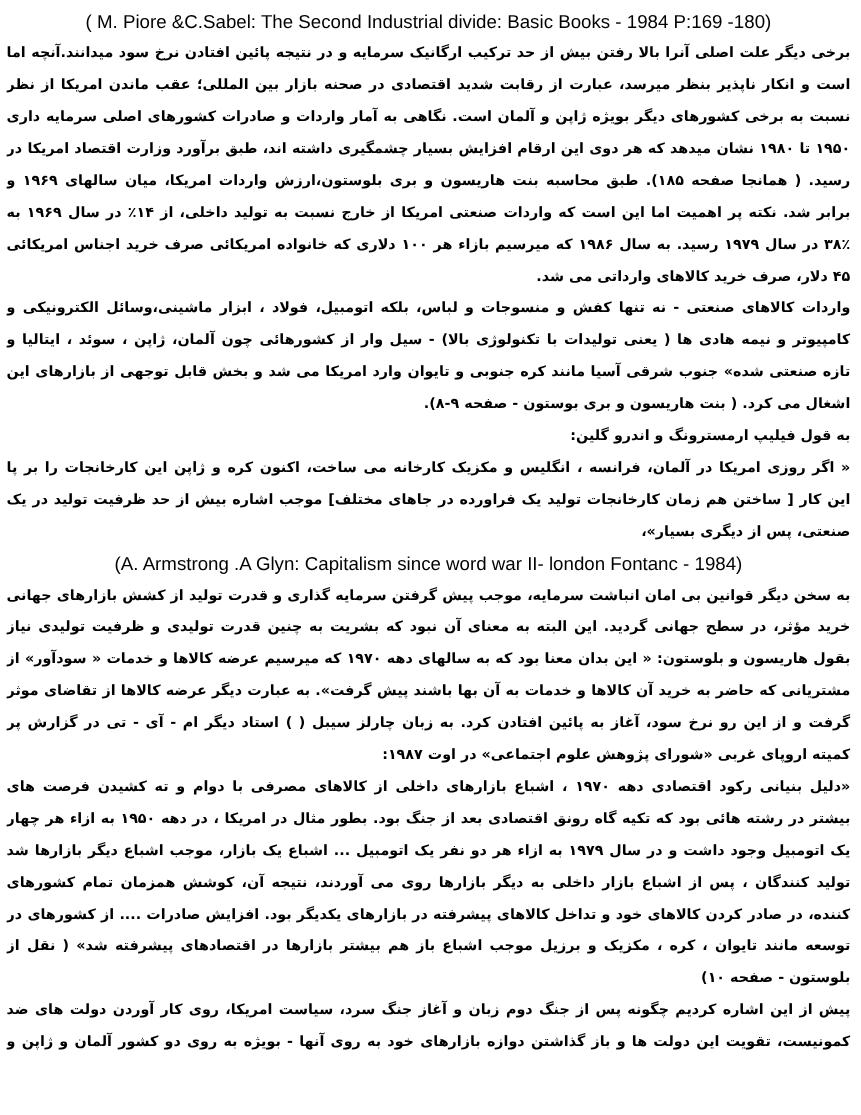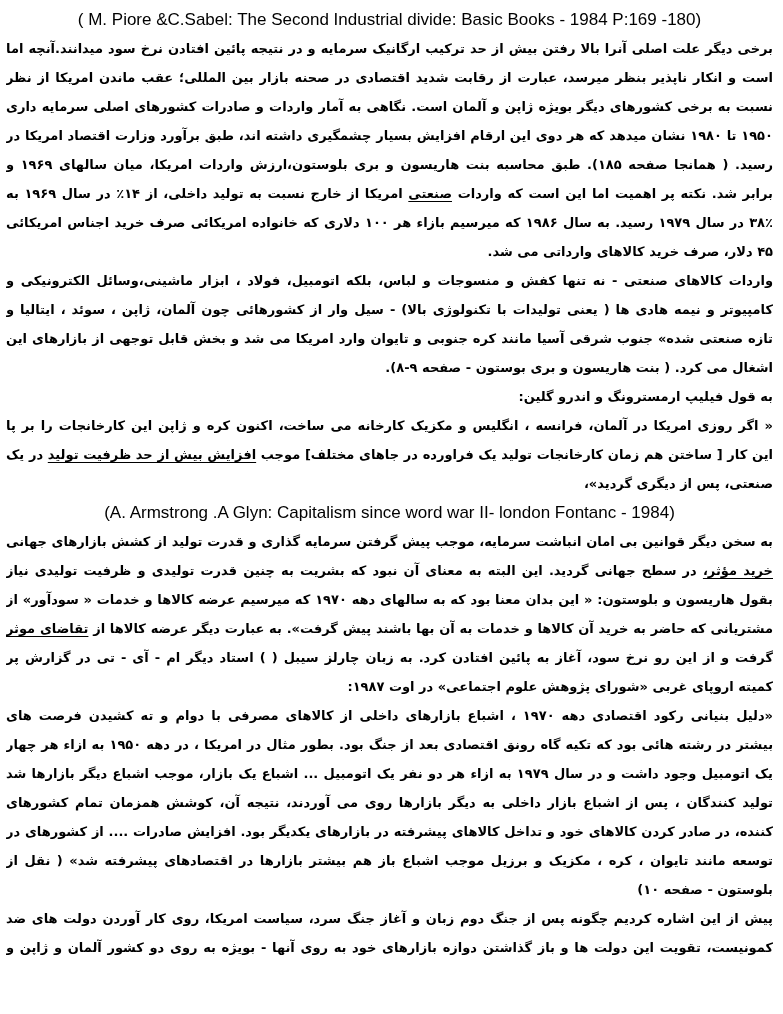--- a/index.html
+++ b/index.html
@@ -42,21 +42,20 @@
   .line.citation_en {
     direction: ltr;
     unicode-bidi: embed;
     text-align: center;
     text-align-last: center;
     font-family: "Liberation Sans", "DejaVu Sans", sans-serif;
     font-weight: normal;
     font-size: 17px;
   }
   .underline-phrase {
-    text-decoration: underline;
     text-underline-offset: 3px;
     text-decoration-thickness: 1px;
   }
 </style>
 </head>
 <body>
 
 <div class="page">
   <div class="text-block" id="text-block">
       <div class="line citation_en">( M. Piore &amp;C.Sabel: The Second Industrial divide: Basic Books - 1984 P:169 -180)</div>
@@ -67,22 +66,22 @@
       <div class="line body">رسید. ( همانجا صفحه ۱۸۵). طبق محاسبه بنت هاریسون و بری بلوستون،ارزش واردات امریکا، میان سالهای ۱۹۶۹ و ۱۹۷۹ دو</div>
       <div class="line body">برابر شد. نکته پر اهمیت اما این است که واردات <span class="underline-phrase">صنعتی</span> امریکا از خارج نسبت به تولید داخلی، از ۱۴٪ در سال ۱۹۶۹ به نزدیک</div>
       <div class="line body">۳۸٪ در سال ۱۹۷۹ رسید. به سال ۱۹۸۶ که میرسیم بازاء هر ۱۰۰ دلاری که خانواده امریکائی صرف خرید اجناس امریکائی میکرد</div>
       <div class="line para_end">۴۵ دلار، صرف خرید کالاهای وارداتی می شد.</div>
       <div class="line body">واردات کالاهای صنعتی - نه تنها کفش و منسوجات و لباس، بلکه اتومبیل، فولاد ، ابزار ماشینی،وسائل الکترونیکی و بالاخره</div>
       <div class="line body">کامپیوتر و نیمه هادی ها ( یعنی تولیدات با تکنولوژی بالا) - سیل وار از کشورهائی چون آلمان، ژاپن ، سوئد ، ایتالیا و «کشورهای</div>
       <div class="line body">تازه صنعتی شده» جنوب شرقی آسیا مانند کره جنوبی و تایوان وارد امریکا می شد و بخش قابل توجهی از بازارهای این کشور را</div>
       <div class="line para_end">اشغال می کرد. ( بنت هاریسون و بری بوستون - صفحه ۹-۸).</div>
       <div class="line para_end">به قول فیلیپ ارمسترونگ و اندرو گلین:</div>
       <div class="line body">« اگر روزی امریکا در آلمان، فرانسه ، انگلیس و مکزیک کارخانه می ساخت، اکنون کره و ژاپن این کارخانجات را بر پا میکردند.</div>
-      <div class="line body">این کار [ ساختن هم زمان کارخانجات تولید یک فراورده در جاهای مختلف] موجب <span class="underline-phrase">افزایش بیش از حد ظرفیت تولید</span> در یک رشته</div>
-      <div class="line para_end">صنعتی، پس از دیگری گردید»،</div>
+      <div class="line body">این کار [ ساختن هم زمان کارخانجات تولید یک فراورده در جاهای مختلف] موجب <span class="underline-phrase">اشاره بیش از حد ظرفیت تولید</span> در یک رشته</div>
+      <div class="line para_end">صنعتی، پس از دیگری بسیار»،</div>
       <div class="line citation_en">(A. Armstrong .A Glyn: Capitalism since word war II- london Fontanc - 1984)</div>
       <div class="line body">به سخن دیگر قوانین بی امان انباشت سرمایه، موجب پیش گرفتن سرمایه گذاری و قدرت تولید از کشش بازارهای جهانی و قدرت</div>
       <div class="line body"><span class="underline-phrase">خرید مؤثر،</span> در سطح جهانی گردید. این البته به معنای آن نبود که بشریت به چنین قدرت تولیدی و ظرفیت تولیدی نیاز نداشت،بلکه</div>
       <div class="line body">بقول هاریسون و بلوستون: « این بدان معنا بود که به سالهای دهه ۱۹۷۰ که میرسیم عرضه کالاها و خدمات « سودآور» از شمار</div>
       <div class="line body">مشتریانی که حاضر به خرید آن کالاها و خدمات به آن بها باشند پیش گرفت». به عبارت دیگر عرضه کالاها از <span class="underline-phrase">تقاضای موثر</span> پیش</div>
       <div class="line body">گرفت و از این رو نرخ سود، آغاز به پائین افتادن کرد. به زبان چارلز سیبل ( ) استاد دیگر ام - آی - تی در گزارش پر اهمیت خود به</div>
       <div class="line para_end">کمیته اروپای غربی «شورای پژوهش علوم اجتماعی» در اوت ۱۹۸۷:</div>
       <div class="line body">«دلیل بنیانی رکود اقتصادی دهه ۱۹۷۰ ، اشباع بازارهای داخلی از کالاهای مصرفی با دوام و ته کشیدن فرصت های سرمایه گذاری</div>
       <div class="line body">بیشتر در رشته هائی بود که تکیه گاه رونق اقتصادی بعد از جنگ بود. بطور مثال در امریکا ، در دهه ۱۹۵۰ به ازاء هر چهار امریکایی</div>
       <div class="line body">یک اتومبیل وجود داشت و در سال ۱۹۷۹ به ازاء هر دو نفر یک اتومبیل ... اشباع یک بازار، موجب اشباع دیگر بازارها شد چرا که</div>

